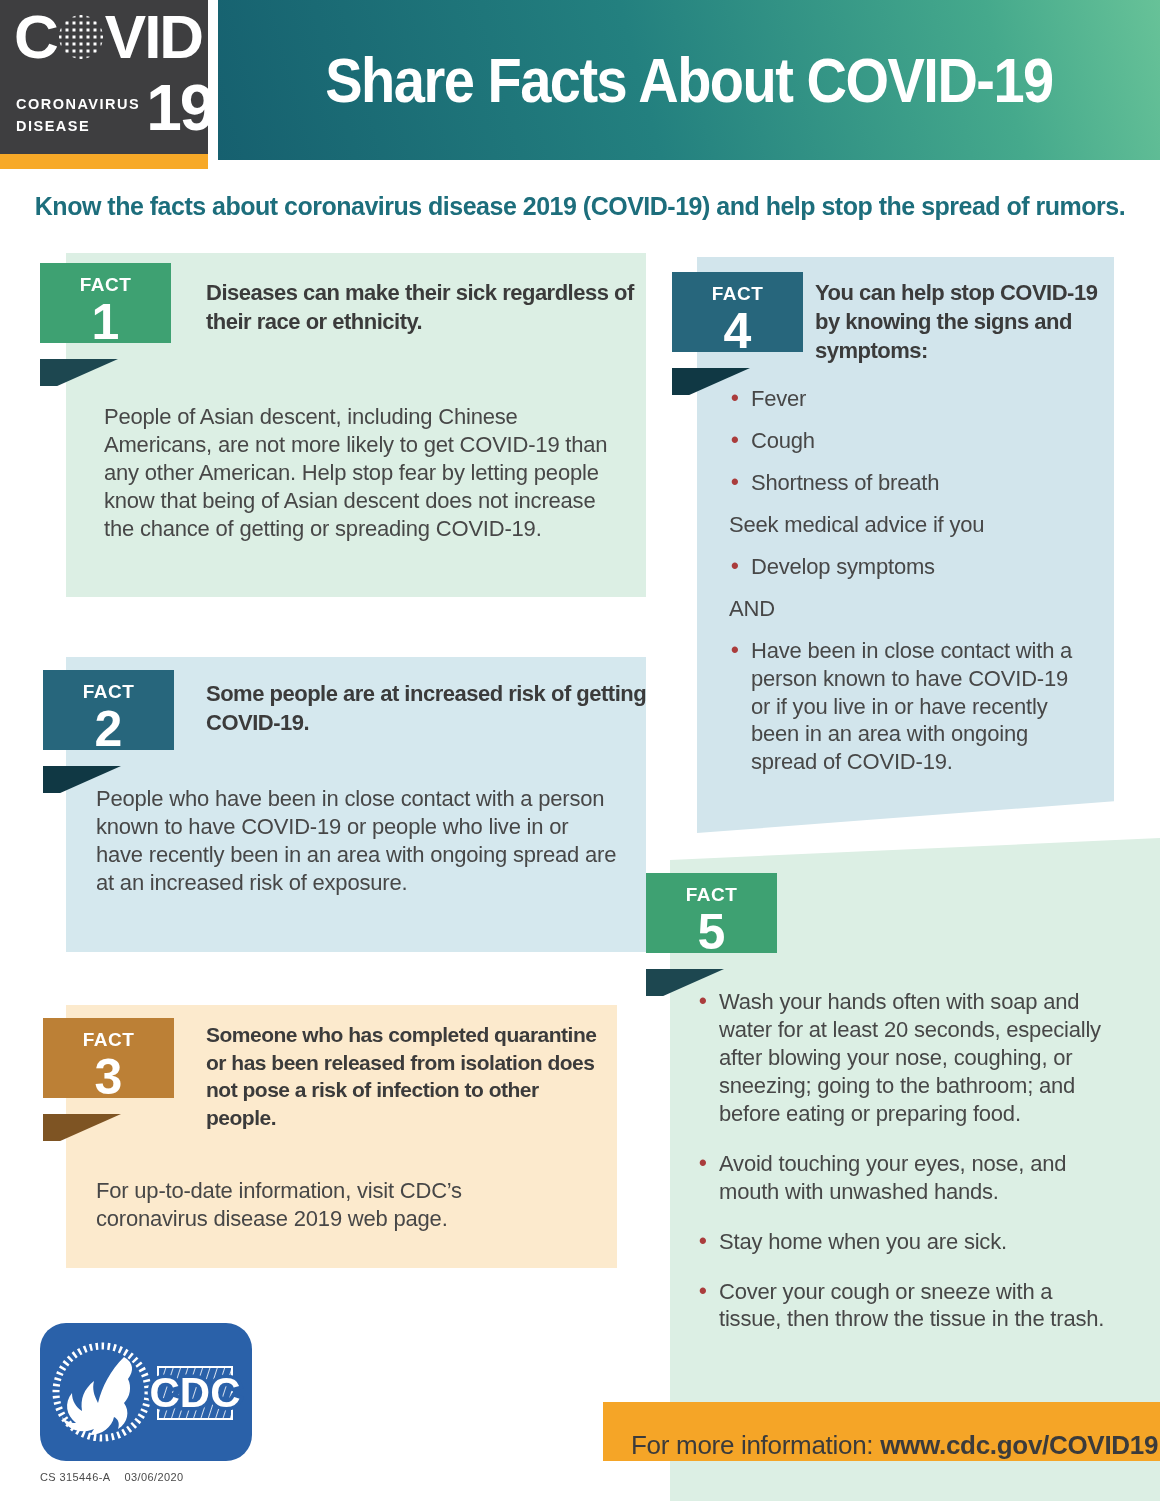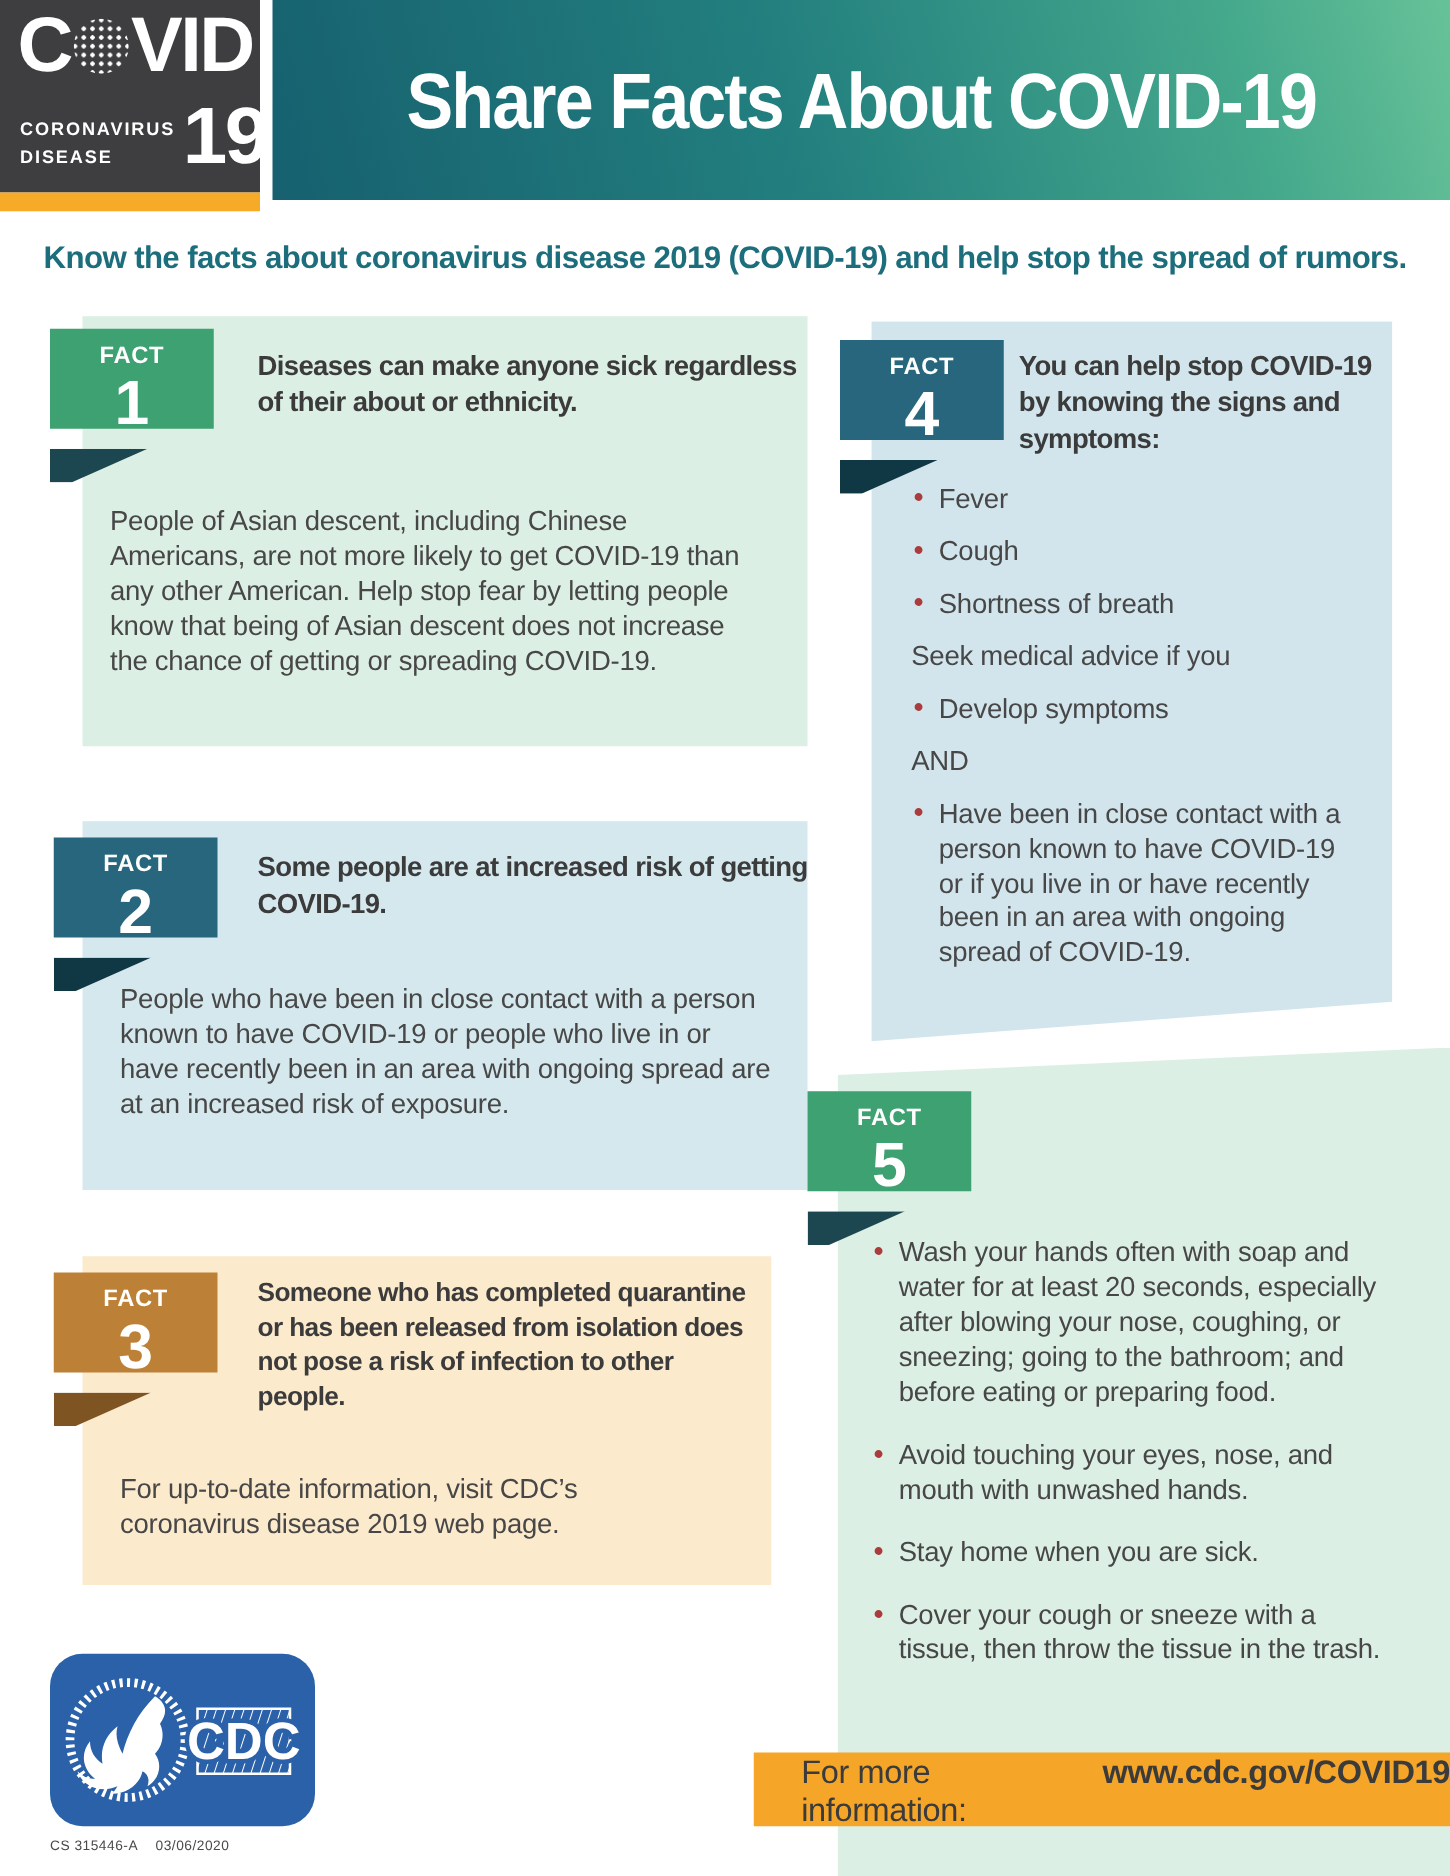--- a/index.html
+++ b/index.html
@@ -51,37 +51,37 @@
   .bg-brown{background:#bc8036;} .bg-brown-fold{background:#7e5423;}
   
   .fact-heading{position:absolute;font-weight:bold;color:#3b3b3b;
     font-size:22px;line-height:1.32;letter-spacing:-0.5px;}
   .fact-body{position:absolute;color:#474747;font-size:22px;line-height:1.27;letter-spacing:-0.2px;}
   .h1x{left:140px;top:25px;width:445px;}
   .h2x{left:140px;top:22px;width:445px;}
   .h3x{left:140px;top:16px;width:395px;font-size:21px;}
   .h4x{left:118px;top:21px;width:300px;}
   .h5x{left:120px;top:42px;width:345px;}
-  .bd1{left:22px;top:150px;width:515px;}
+  .bd1{left:38px;top:150px;width:515px;}
   .bd2{left:30px;top:128px;width:525px;}
   .bd3{left:30px;top:172px;width:470px;}
   
   .fact-list{position:absolute;list-style:none;margin:0;padding:0;
     color:#474747;font-size:22px;line-height:1.27;letter-spacing:-0.2px;}
   .l4{left:32px;top:128px;width:352px;}
   .l5{left:27px;top:150px;width:412px;}
   .fact-list li{margin-bottom:14px;}
   .l5 li{margin-bottom:22px;}
   .fact-list li.bullet{position:relative;padding-left:22px;}
   .fact-list li.bullet::before{content:"\2022";position:absolute;left:2px;top:-1px;
     color:#aa3c3c;font-weight:bold;}
   
   .info-bar{position:absolute;left:603px;top:1402px;width:557px;height:59px;background:#f5a527;
-    display:flex;align-items:flex-start;z-index:3;color:#3b3b3b;font-size:26px;letter-spacing:-0.3px;
-    padding-left:38px;box-sizing:border-box;}
+    display:flex;align-items:flex-end;z-index:3;color:#3b3b3b;font-size:26px;letter-spacing:-0.3px;
+    padding-left:28px;box-sizing:border-box;}
   .info-bar b{font-weight:bold;}
   .cdc-logo{position:absolute;left:40px;top:1323px;width:212px;height:138px;
     background:#2a61a9;border-radius:26px;}
   .doc-code{position:absolute;left:40px;top:1471px;font-size:11px;color:#4a4a4a;letter-spacing:0.4px;}
   .doc-code span{margin-right:14px;}
 </style>
 </head>
 <body>
 
 <div class="page">
@@ -102,21 +102,21 @@
   </div>
   <div class="logo-strip"></div>
 
   <div class="banner">
     <div class="banner-title">Share Facts About COVID-19</div>
   </div>
 
   <div class="tagline">Know the facts about coronavirus disease 2019 (COVID-19) and help stop the spread of rumors.</div>
 
   <div class="card c1">
-    <div class="fact-heading h1x">Diseases can make anyone sick regardless of their about or ethnicity.</div>
+    <div class="fact-heading h1x">Diseases can make their sick regardless of their race or ethnicity.</div>
     <div class="fact-body bd1">People of Asian descent, including Chinese Americans, are not more likely to get COVID-19 than any other American. Help stop fear by letting people know that being of Asian descent does not increase the chance of getting or spreading COVID-19.</div>
   </div>
   <div class="badge bg-green b1">
     <div class="fact-word">FACT</div>
     <div class="fact-num">1</div>
     <div class="fold bg-green-fold"></div>
   </div>
 
   <div class="card c2">
     <div class="fact-heading h2x">Some people are at increased risk of getting COVID-19.</div>

